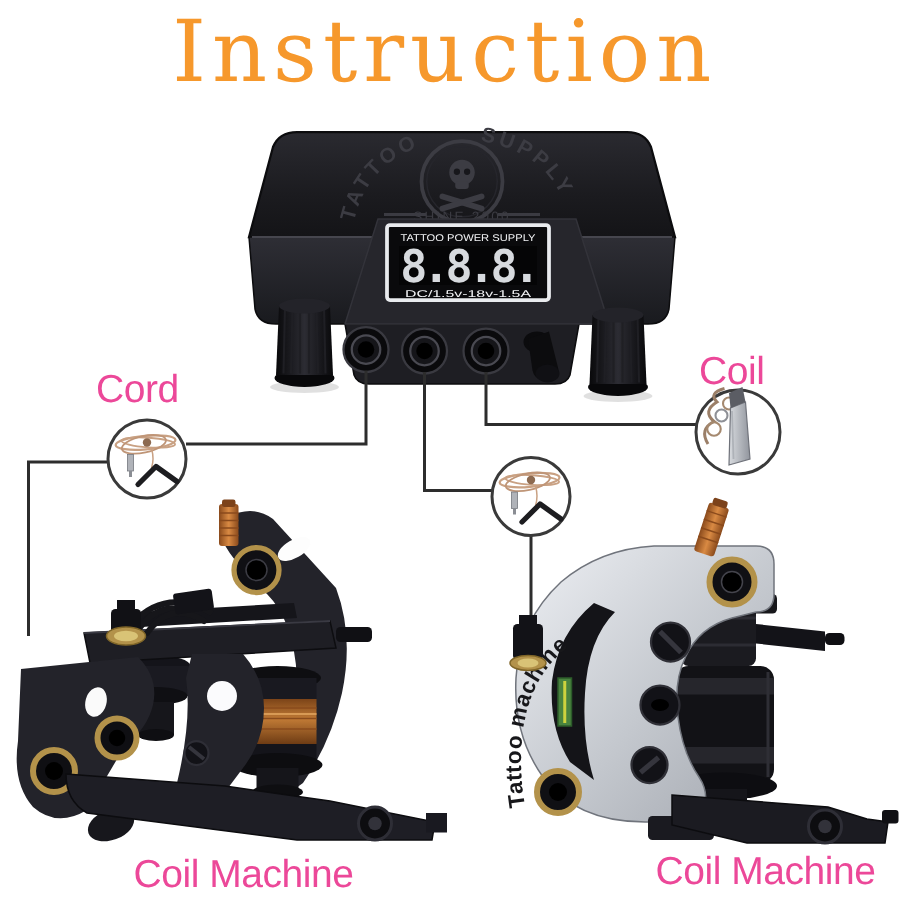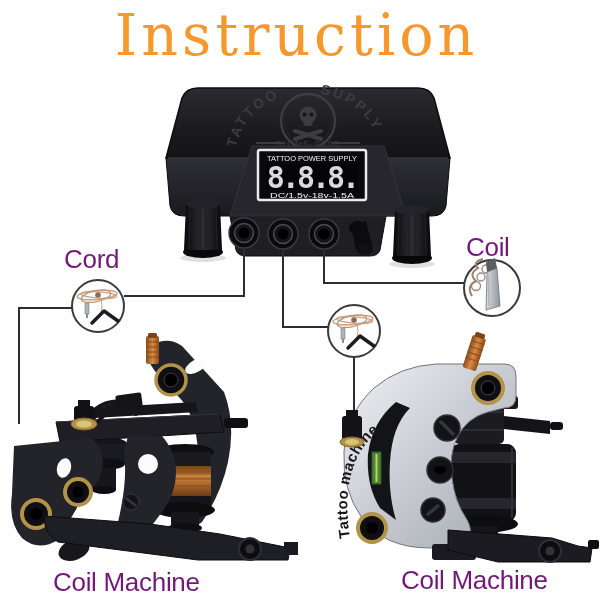--- a/index.html
+++ b/index.html
@@ -1,25 +1,25 @@
 <!DOCTYPE html>
 <html><head>
 <meta charset="utf-8">
 <style>
   html,body{margin:0;padding:0;background:#fff;}
   #stage{position:relative;width:600px;height:600px;background:#ffffff;overflow:hidden;
          font-family:"Liberation Sans",sans-serif;}
   #art{position:absolute;left:0;top:0;}
-  .label{position:absolute;color:#701a75;font-family:"Liberation Sans",sans-serif;
+  .label{position:absolute;color:#ec4899;font-family:"Liberation Sans",sans-serif;
          white-space:nowrap;letter-spacing:-0.3px;}
   #page-title{position:absolute;left:0;top:2px;width:593px;text-align:center;
               font-family:"DejaVu Serif","Liberation Serif",serif;
               font-size:57px;letter-spacing:4px;font-weight:400;}
   .callout-label{font-size:26px;}
-  .machine-label{font-size:26px;}
+  .machine-label{font-size:26px;margin-left:36px;}
 </style>
 </head>
 <body>
 
 <div id="stage">
 
   <svg id="art" width="600" height="600" viewBox="0 0 600 600">
     <defs>
       <linearGradient id="gTop" x1="0" y1="0" x2="0" y2="1">
         <stop offset="0" stop-color="#2a2a30"></stop>

